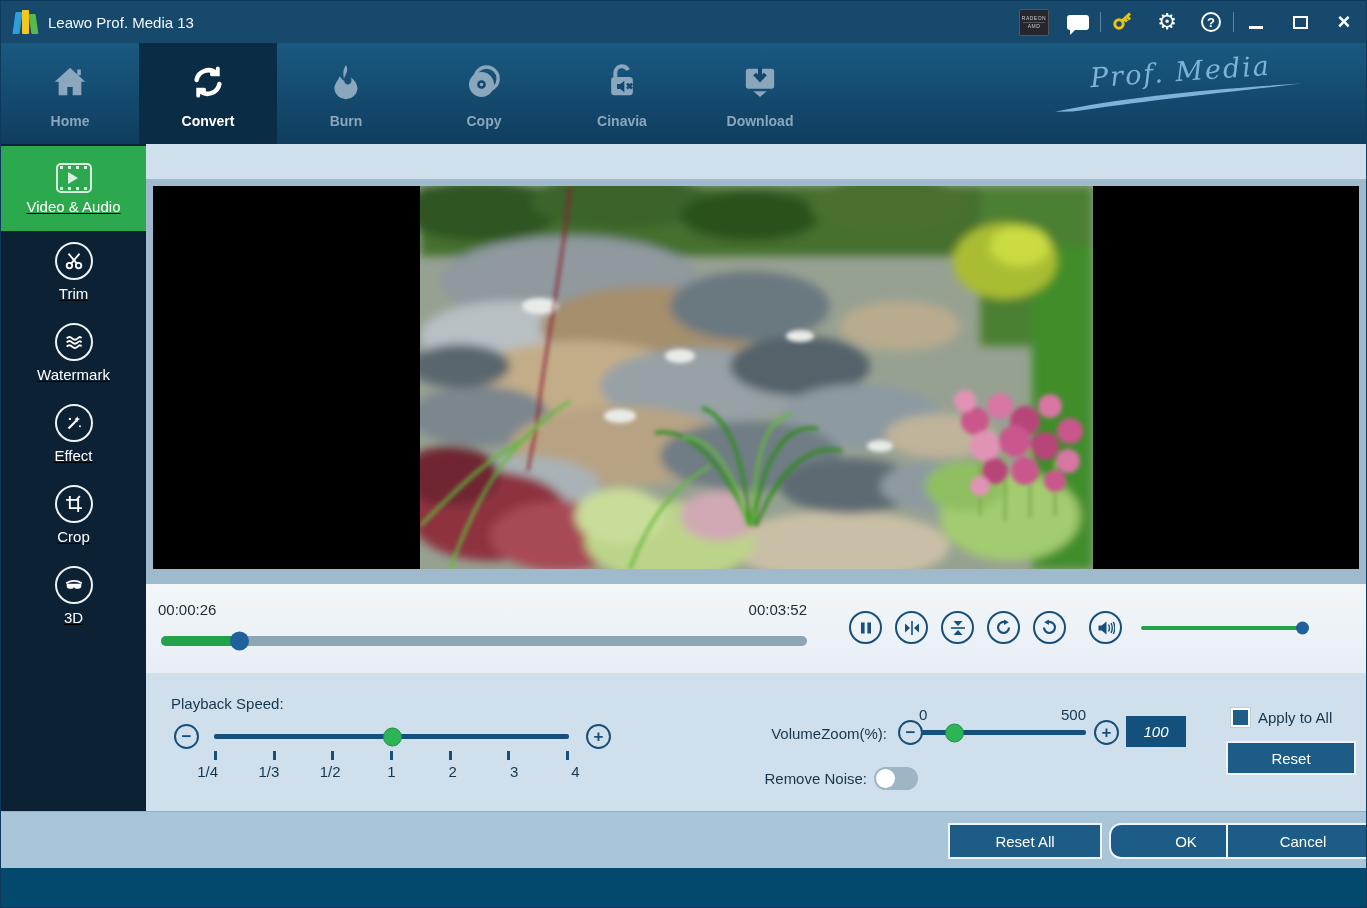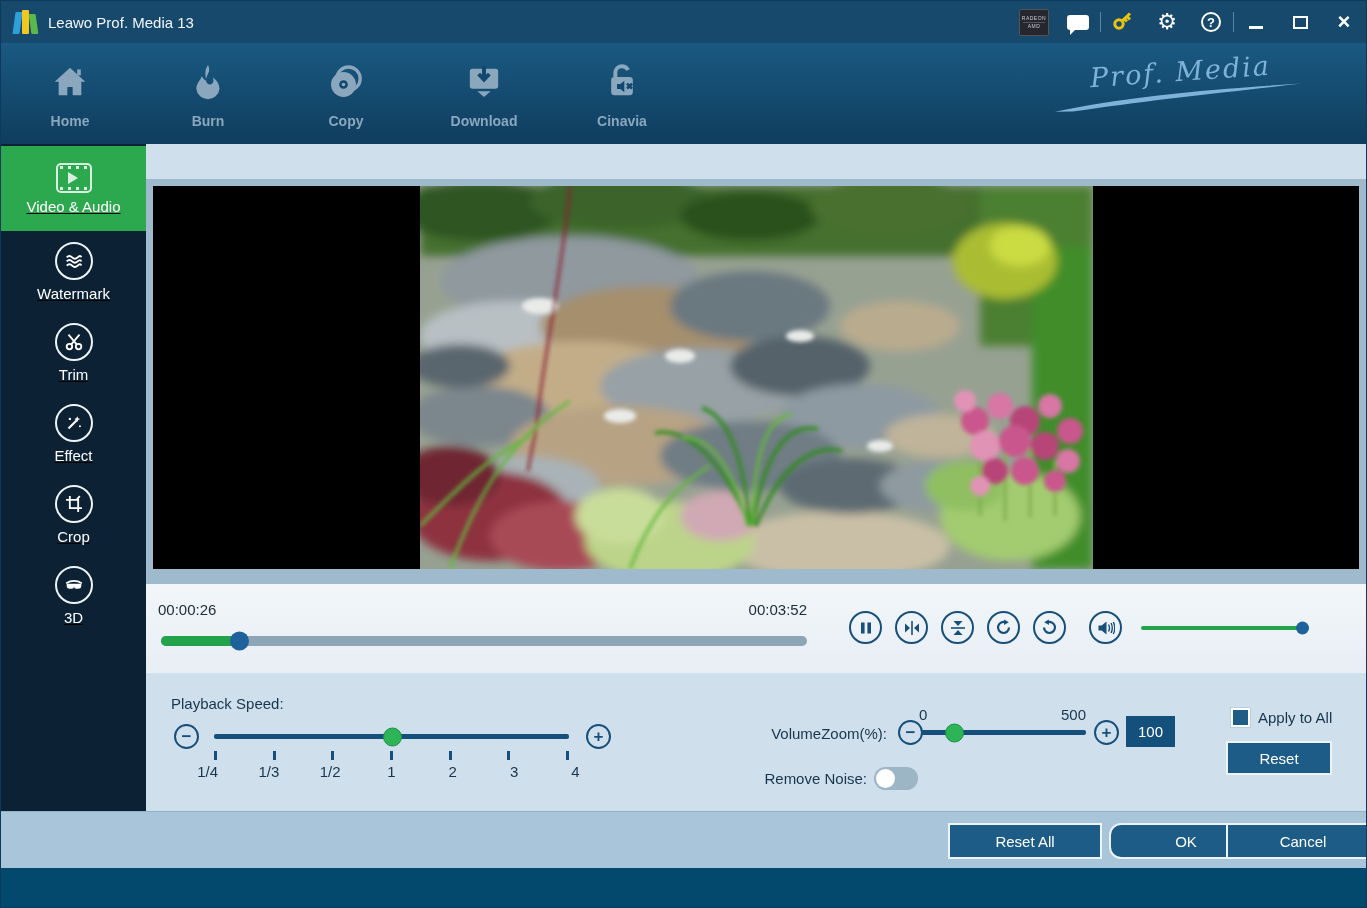--- a/index.html
+++ b/index.html
@@ -78,27 +78,27 @@
   .sp-track{position:absolute;left:68px;top:61px;width:355px;height:5px;background:#15507d;border-radius:2px;}
   .g-thumb{position:absolute;top:50%;width:19px;height:19px;background:#2db457;border:1.5px solid #1d8f41;border-radius:50%;transform:translate(-9px,-50%);}
   .ticks{position:absolute;left:68px;top:78px;width:355px;display:flex;justify-content:space-between;}
   .ticks i{width:3px;height:9px;background:#15507d;}
   .ticklbls{position:absolute;left:48px;top:90px;width:395px;display:flex;justify-content:space-between;gap:34px;}
   .ticklbls span{width:40px;text-align:center;font-size:15px;}
   .vz-label{position:absolute;left:608px;top:52px;width:133px;text-align:right;}
   .vz-minus{left:752px;top:47px;} .vz-plus{left:948px;top:47px;}
   .vz-range{position:absolute;left:773px;top:33px;width:167px;display:flex;justify-content:space-between;font-size:15px;}
   .vz-track{position:absolute;left:775px;top:57px;width:165px;height:5px;background:#15507d;border-radius:2px;}
-  .vz-value{position:absolute;left:980px;top:43px;width:49px;height:31px;background:#14507c;color:#fff;font-size:15px;display:flex;align-items:center;justify-content:center;}
+  .vz-value{position:absolute;left:980px;top:43px;width:60px;height:31px;background:#14507c;color:#fff;font-size:15px;display:flex;align-items:center;justify-content:center;font-style:italic;}
   .rn-label{position:absolute;left:608px;top:97px;width:113px;text-align:right;}
   .toggle{position:absolute;left:728px;top:94px;width:44px;height:23px;background:#9db6c6;border-radius:12px;cursor:pointer;}
   .knob{position:absolute;left:2px;top:2px;width:19px;height:19px;background:#fff;border-radius:50%;}
   .chk{position:absolute;left:1085px;top:35px;width:19px;height:19px;background:#1d5d86;border:2px solid #fff;box-shadow:0 0 0 1px #b9cede;cursor:pointer;}
   .chk-label{position:absolute;left:1112px;top:36px;}
-  .reset-btn{position:absolute;left:1080px;top:68px;width:106px;height:34px;}
+  .reset-btn{position:absolute;left:1080px;top:68px;width:130px;height:34px;}
   .blue-btn{background:#1d5c86;border:2px solid #eef3f7;color:#fff;font-size:15px;display:flex;align-items:center;justify-content:center;cursor:pointer;font-family:"Liberation Sans",sans-serif;}
 
   
   .footer{position:absolute;left:0;top:810px;width:100%;height:57px;background:#a9c5da;border-top:1px solid #8fb0c9;}
   .footer .fbtn{position:absolute;top:11px;width:154px;height:36px;}
   .f-reset{left:947px;} .f-ok{left:1108px;border-radius:12px;} .f-cancel{left:1225px;}
   .bottomstrip{position:absolute;left:0;top:867px;width:100%;height:41px;background:#03486d;}
 </style>
 </head>
 <body>
@@ -154,20 +154,31 @@
   <div class="navbar">
     <div class="nav-item">
       <span class="nav-ic">
         <svg width="40" height="40" viewBox="0 0 24 24" fill="currentColor">
             <path d="M12 3.5 2.8 11.8h2.4V20h5.2v-5h3.2v5h5.2v-8.2h2.4z"></path>
             <rect x="16.3" y="4.5" width="2.2" height="3.5"></rect>
           </svg>
       </span>
       <span class="nav-lb">Home</span>
     </div>
+    <div class="nav-item active">
+      <span class="nav-ic">
+        <svg width="42" height="42" viewBox="0 0 24 24" fill="none" stroke="currentColor" stroke-width="2.6" stroke-linecap="round">
+            <path d="M18.5 13.2a6.8 6.8 0 0 1-11.4 3.6"></path>
+            <path d="M5.5 10.8a6.8 6.8 0 0 1 11.4-3.6"></path>
+            <path d="M17.6 4.2v3.4h-3.4" stroke-width="2.2"></path>
+            <path d="M6.4 19.8v-3.4h3.4" stroke-width="2.2"></path>
+          </svg>
+      </span>
+      <span class="nav-lb">Convert</span>
+    </div>
     <div class="nav-item">
       <span class="nav-ic">
         <svg width="40" height="40" viewBox="0 0 24 24" fill="currentColor">
             <path d="M12 1.8c2.2 4.2-1.2 5.8-1.2 9 0 1.6 1.1 2.7 2.4 2.7 1.9 0 2.5-2.1 1.7-4.3 2.4 1.7 4 4.3 4 7A7 7 0 0 1 5 16.2c0-3.2 2.2-4.9 3.3-7.6.9 1.3 1.3 2.2 2.7 2.8C10.4 8.2 9.8 4.8 12 1.8z"></path>
           </svg>
       </span>
       <span class="nav-lb">Burn</span>
     </div>
     <div class="nav-item">
       <span class="nav-ic">
@@ -176,38 +187,38 @@
             <circle cx="10.5" cy="13.5" r="7.5" fill="currentColor"></circle>
             <circle cx="10.5" cy="13.5" r="2.6" fill="#12486f"></circle>
             <circle cx="10.5" cy="13.5" r="1.1" fill="currentColor"></circle>
           </svg>
       </span>
       <span class="nav-lb">Copy</span>
     </div>
     <div class="nav-item">
       <span class="nav-ic">
         <svg width="40" height="40" viewBox="0 0 24 24">
+            <path d="M8 9V6.5a4 4 0 0 1 7.6-1.7" fill="none" stroke="currentColor" stroke-width="2.4"></path>
+            <rect x="5.5" y="9" width="13" height="11" rx="2" fill="currentColor"></rect>
+            <path d="M9 13.2h2l2.4-2v7l-2.4-2H9z" fill="#12486f"></path>
+            <path d="M15 13l3 3 M18 13l-3 3" stroke="#12486f" stroke-width="1.6"></path>
+          </svg>
+      </span>
+      <span class="nav-lb">Cinavia</span>
+    </div>
+    <div class="nav-item">
+      <span class="nav-ic">
+        <svg width="40" height="40" viewBox="0 0 24 24">
             <rect x="3.5" y="4" width="17" height="12" rx="1.6" fill="currentColor"></rect>
             <path d="M12 2.5v6.5 M8.8 7.2 12 10.6l3.2-3.4" stroke="#12486f" stroke-width="2.4" fill="none"></path>
             <path d="M12 2.5v6.5 M8.8 7.2 12 10.6l3.2-3.4" stroke="currentColor" stroke-width="0" fill="none"></path>
             <path d="M8 17.5h8l-4 3.5z" fill="currentColor"></path>
           </svg>
       </span>
       <span class="nav-lb">Download</span>
-    </div>
-    <div class="nav-item">
-      <span class="nav-ic">
-        <svg width="40" height="40" viewBox="0 0 24 24">
-            <path d="M8 9V6.5a4 4 0 0 1 7.6-1.7" fill="none" stroke="currentColor" stroke-width="2.4"></path>
-            <rect x="5.5" y="9" width="13" height="11" rx="2" fill="currentColor"></rect>
-            <path d="M9 13.2h2l2.4-2v7l-2.4-2H9z" fill="#12486f"></path>
-            <path d="M15 13l3 3 M18 13l-3 3" stroke="#12486f" stroke-width="1.6"></path>
-          </svg>
-      </span>
-      <span class="nav-lb">Cinavia</span>
     </div>
   </div>
   <div class="brand">
     <span class="brand-text">Prof. Media</span>
     <svg width="260" height="16" viewBox="0 0 260 16">
         <path d="M2 14 C70 4 160 2 250 3 C180 6 90 9 20 15z" fill="#7fb2d9"></path>
       </svg>
   </div>
 
   <div class="sidebar">
@@ -221,38 +232,38 @@
           </span>
         <span class="tri"></span>
         <span class="holes bot">
             <i></i>
             <i></i>
             <i></i>
             <i></i>
           </span>
       </span>
       <span class="side-lb">Video &amp; Audio</span>
-    </div>
-    <div class="side-item">
-      <span class="circ-ic">
-        <svg width="22" height="22" viewBox="0 0 24 24" fill="none" stroke="#fff" stroke-width="2">
-            <path d="M4 8 q3 -3 6 0 t6 0 t4 0 M4 12.5 q3 -3 6 0 t6 0 t4 0 M4 17 q3 -3 6 0 t6 0 t4 0"></path>
-          </svg>
-      </span>
-      <span class="side-lb">Watermark</span>
     </div>
     <div class="side-item">
       <span class="circ-ic">
         <svg width="22" height="22" viewBox="0 0 24 24" fill="none" stroke="#fff" stroke-width="2">
             <circle cx="7" cy="17" r="3"></circle>
             <circle cx="17" cy="17" r="3"></circle>
             <path d="M8.8 14.8 18 4 M15.2 14.8 6 4"></path>
           </svg>
       </span>
       <span class="side-lb">Trim</span>
+    </div>
+    <div class="side-item">
+      <span class="circ-ic">
+        <svg width="22" height="22" viewBox="0 0 24 24" fill="none" stroke="#fff" stroke-width="2">
+            <path d="M4 8 q3 -3 6 0 t6 0 t4 0 M4 12.5 q3 -3 6 0 t6 0 t4 0 M4 17 q3 -3 6 0 t6 0 t4 0"></path>
+          </svg>
+      </span>
+      <span class="side-lb">Watermark</span>
     </div>
     <div class="side-item">
       <span class="circ-ic">
         <svg width="22" height="22" viewBox="0 0 24 24">
             <path d="M6 18 L15 9" stroke="#fff" stroke-width="2.4"></path>
             <path d="M15.5 4.5 l1 2.2 2.2 1 -2.2 1 -1 2.2 -1-2.2 -2.2-1 2.2-1z" fill="#fff"></path>
             <circle cx="7.5" cy="7.5" r="1.3" fill="#fff"></circle>
             <circle cx="18.5" cy="15.5" r="1.1" fill="#fff"></circle>
           </svg>
       </span>

